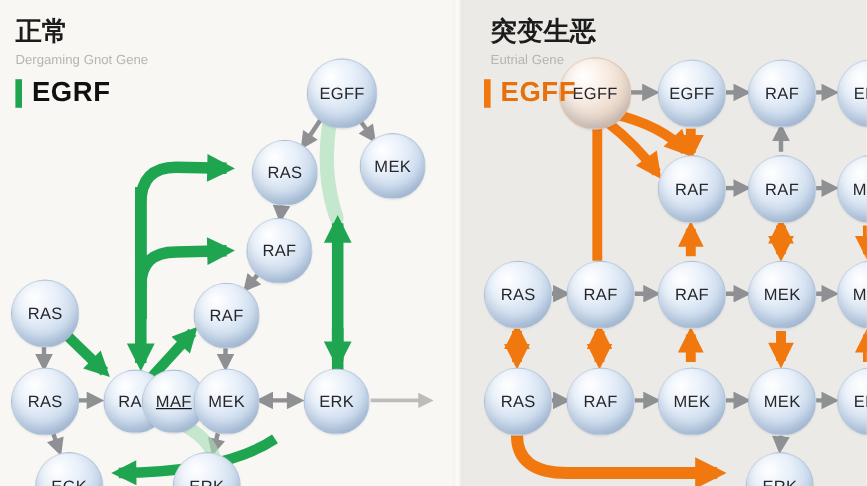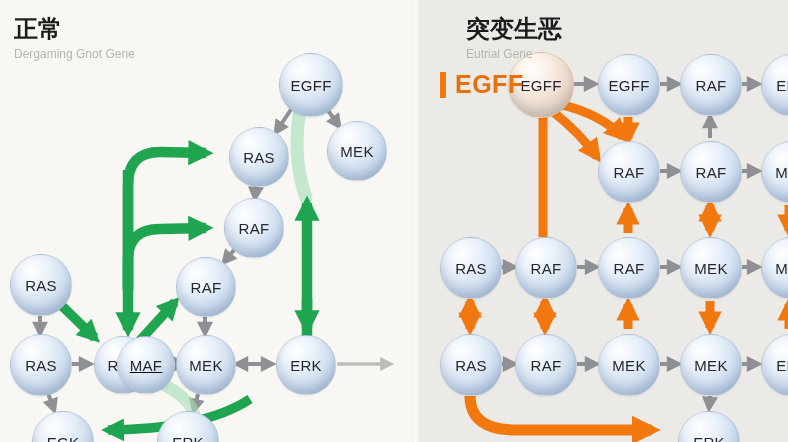--- a/index.html
+++ b/index.html
@@ -132,21 +132,21 @@
       </div>
       <div class="node" style="left: 176px; top: 257px; height: 58px; width: 58px;">
         <span>RAF</span>
       </div>
       <div class="node" style="left: 10px; top: 334px; height: 60px; width: 60px;">
         <span>RAS</span>
       </div>
       <div class="node" style="left: 94px; top: 336px; height: 56px; width: 56px;">
         <span>RAF</span>
       </div>
-      <div class="node" style="left: 117px; top: 336px; height: 56px; width: 56px; text-decoration: underline;">
+      <div class="node" style="left: 129px; top: 336px; height: 56px; width: 56px; text-decoration: underline;">
         <span>MAF</span>
       </div>
       <div class="node" style="left: 176px; top: 335px; height: 58px; width: 58px;">
         <span>MEK</span>
       </div>
       <div class="node" style="left: 276px; top: 335px; height: 58px; width: 58px;">
         <span>ERK</span>
       </div>
       <div class="node" style="left: 32px; top: 411px; height: 60px; width: 60px;">
         <span>EGK</span>
@@ -209,22 +209,26 @@
       </div>
       <div class="node" style="left: 678px; top: 411px; height: 60px; width: 60px;">
         <span>ERK</span>
       </div>
     </div>
 
   <div class="hdr" style="left:14px">
     <div class="title">正常</div>
     <div class="sub">Dergaming Gnot Gene</div>
   </div>
-
-  <div class="hdr" style="left:466px">
+  <div class="generow" style="left:14px">
+    <div class="genebar gn"></div>
+    <div class="gene left">EGRF</div>
+  </div>
+
+  <div class="hdr" style="left:446px">
     <div class="title">突变生恶</div>
     <div class="sub">Eutrial Gene</div>
   </div>
   <div class="generow" style="left:440px">
     <div class="genebar or"></div>
     <div class="gene right">EGFF</div>
   </div>
 </div>
 
 </body></html>

